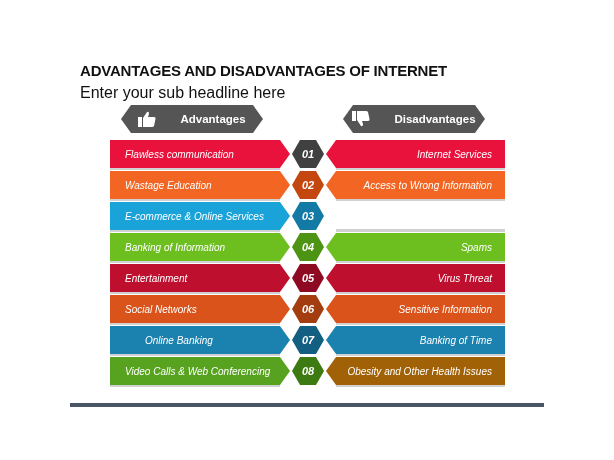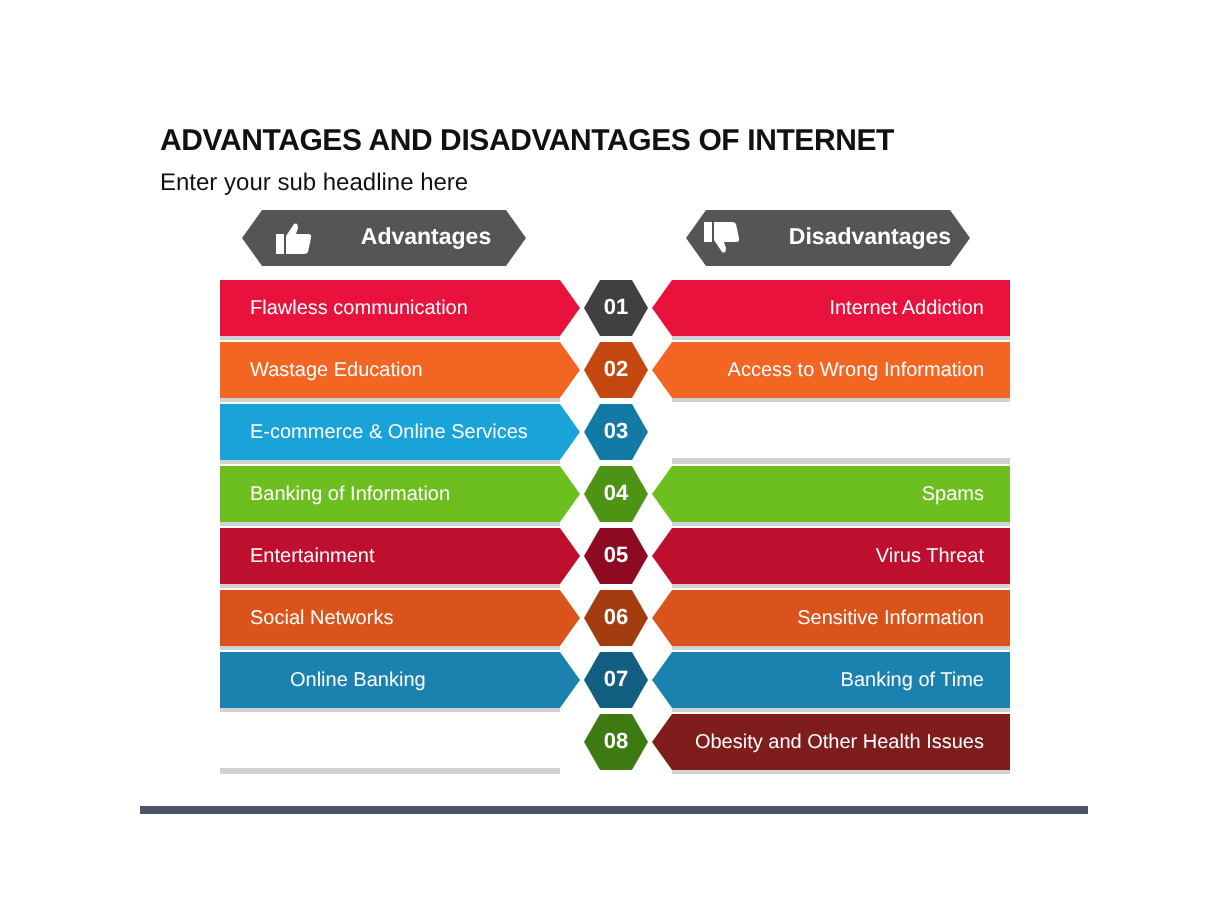--- a/index.html
+++ b/index.html
@@ -1,25 +1,25 @@
 <!DOCTYPE html>
 <html><head>
 <meta charset="utf-8">
 <style>
   html, body { margin:0; padding:0; }
   body { width:614px; height:460px; background:#ffffff; position:relative; overflow:hidden; font-family:"Liberation Sans", sans-serif; }
   .slide { position:absolute; left:0; top:0; width:614px; height:460px; }
   .title { position:absolute; left:80px; top:62px; font-size:15px; font-weight:bold; color:#111; letter-spacing:-0.2px; white-space:nowrap; }
-  .subtitle { position:absolute; left:80px; top:84px; font-size:12px; color:#111; white-space:nowrap; }
+  .subtitle { position:absolute; left:80px; top:84px; font-size:16px; color:#111; white-space:nowrap; }
   .hdr { position:absolute; top:105px; height:28px; background:#555555; color:#fff; font-weight:bold; font-size:11.5px; display:flex; align-items:center; justify-content:center; gap:24px;
          clip-path: polygon(10px 0, calc(100% - 10px) 0, 100% 50%, calc(100% - 10px) 100%, 10px 100%, 0 50%); }
   .hdr.adv { left:121px; width:142px; }
   .hdr.dis { left:343px; width:142px; }
   .hdr svg { display:block; }
-  .row { position:absolute; left:110px; width:395px; height:28px; }
+  .row { position:absolute; left:110px; width:395px; height:28px;font-style:italic; }
   .lbar { position:absolute; left:0; top:0; width:180px; height:28px; color:#fff; font-size:10px; display:flex; align-items:center; padding-left:15px; box-sizing:border-box;
           clip-path: polygon(0 0, 170px 0, 180px 50%, 170px 100%, 0 100%); white-space:nowrap; }
   .rbar { position:absolute; left:216px; top:0; width:179px; height:28px; color:#fff; font-size:10px; display:flex; align-items:center; justify-content:flex-end; padding-right:13px; box-sizing:border-box;
           clip-path: polygon(10px 0, 100% 0, 100% 100%, 10px 100%, 0 50%); white-space:nowrap; }
   .hex { position:absolute; left:182px; top:0; width:32px; height:28px; color:#fff; font-weight:bold; font-size:11px; display:flex; align-items:center; justify-content:center;
          clip-path: polygon(8px 0, 24px 0, 32px 50%, 24px 100%, 8px 100%, 0 50%); }
   .shadow-l { position:absolute; left:0; top:27px; width:170px; height:3px; background:rgba(0,0,0,0.18); }
   .shadow-r { position:absolute; left:226px; top:27px; width:169px; height:3px; background:rgba(0,0,0,0.18); }
   .footer-line { position:absolute; left:70px; top:403px; width:474px; height:4px; background:#4a5665; }
 </style>
@@ -48,21 +48,21 @@
     </span>
     <span>Disadvantages</span>
   </div>
 
   <div id="rows">
       <div class="row" style="top: 140px;">
         <div class="shadow-l"></div>
         <div class="shadow-r"></div>
         <div class="lbar" style="background: rgb(232, 18, 60);">Flawless communication</div>
         <div class="hex" style="background: #404040;">01</div>
-        <div class="rbar" style="background: rgb(232, 18, 60);">Internet Addiction</div>
+        <div class="rbar" style="background: rgb(232, 18, 60);">Internet Services</div>
       </div>
       <div class="row" style="top: 171px;">
         <div class="shadow-l"></div>
         <div class="shadow-r"></div>
         <div class="lbar" style="background: rgb(242, 101, 34);">Wastage Education</div>
         <div class="hex" style="background: rgb(196, 71, 15);">02</div>
         <div class="rbar" style="background: rgb(242, 101, 34);">Access to Wrong Information</div>
       </div>
       <div class="row" style="top: 202px;">
         <div class="shadow-l"></div>
@@ -94,19 +94,20 @@
       <div class="row" style="top: 326px;">
         <div class="shadow-l"></div>
         <div class="shadow-r"></div>
         <div class="lbar" style="background: rgb(27, 130, 176); padding-left: 35px;">Online Banking</div>
         <div class="hex" style="background: rgb(19, 95, 130);">07</div>
         <div class="rbar" style="background: rgb(27, 130, 176);">Banking of Time</div>
       </div>
       <div class="row" style="top: 357px;">
         <div class="shadow-l"></div>
         <div class="shadow-r"></div>
+        <div class="lbar" style="background: rgb(87, 163, 31);">Video Calls &amp; Web Conferencing</div>
         <div class="hex" style="background: rgb(61, 122, 18);">08</div>
-        <div class="rbar" style="background: #7f1d1d;">Obesity and Other Health Issues</div>
+        <div class="rbar" style="background: #a16207;">Obesity and Other Health Issues</div>
       </div>
     </div>
 
   <div class="footer-line"></div>
 </div>
 
 </body></html>

